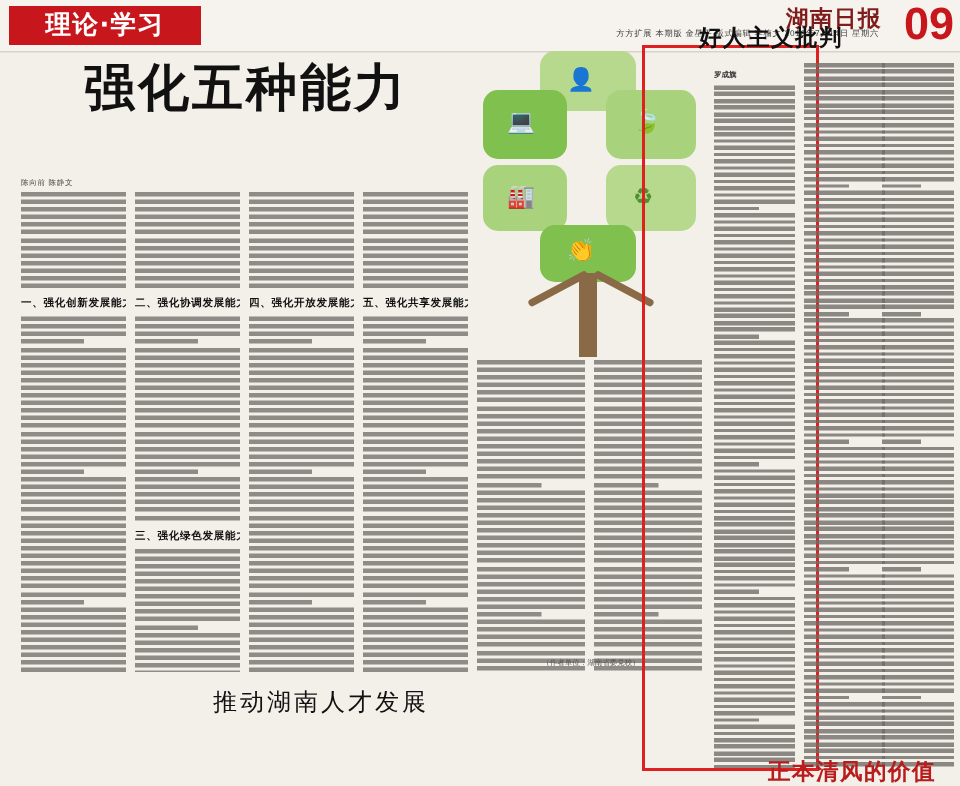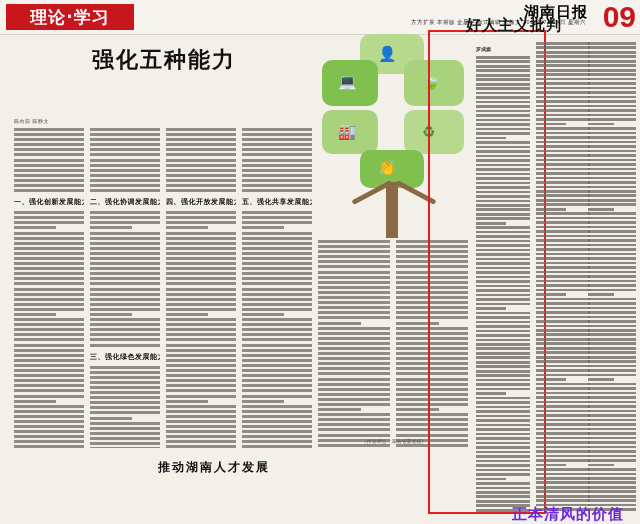--- a/index.html
+++ b/index.html
@@ -48,21 +48,21 @@
     font-size: 5.5px;
     color: #3a3a3a;
     letter-spacing: 0.5px;
     white-space: nowrap;
   }
   .paper-name {
     position: absolute;
     right: 52px; top: 3px;
     font-size: 15px;
     font-weight: bold;
-    color: #000000;
+    color: #7f1d1d;
     letter-spacing: 1px;
     font-family: "DejaVu Sans", sans-serif;
   }
   .page-number {
     position: absolute;
     right: 4px; top: 0px;
     font-size: 30px;
     font-weight: bold;
     color: #c8161d;
     line-height: 34px;
@@ -72,25 +72,26 @@
   
   .headline {
     position: absolute;
     left: 14px; top: 44px;
     width: 300px;
     text-align: center;
     color: #111;
     font-family: "DejaVu Sans", sans-serif;
   }
   .headline .l1, .headline .l2 {
-    font-size: 22px;
+    font-size: 34px;
     font-weight: bold;
     letter-spacing: 2px;
     line-height: 32px;
     white-space: nowrap;
+    font-family: Liberation Serif, serif;
   }
 
   .byline {
     position: absolute;
     left: 14px; top: 118px;
     font-size: 5px;
     color: #444;
     letter-spacing: 0.5px;
   }
 
@@ -212,32 +213,32 @@
   
   .bottom-headline {
     position: absolute;
     left: 14px; top: 455px;
     width: 400px;
     text-align: center;
     color: #111;
     font-family: "DejaVu Sans", sans-serif;
   }
   .bottom-headline .b1, .bottom-headline .b2 {
-    font-size: 12px;
-    font-weight: bold;
+    font-size: 16px;
+    font-weight: normal;
     letter-spacing: 2px;
     line-height: 25px;
     white-space: nowrap;
   }
   .bottom-right-headline {
     position: absolute;
     left: 512px; top: 505px;
     font-size: 15px;
     font-weight: bold;
-    color: #6d28d9;
+    color: #b91c1c;
     letter-spacing: 1px;
     font-family: "DejaVu Sans", sans-serif;
     white-space: nowrap;
   }
 </style>
 </head>
 <body>
 
 <div class="page">
 

